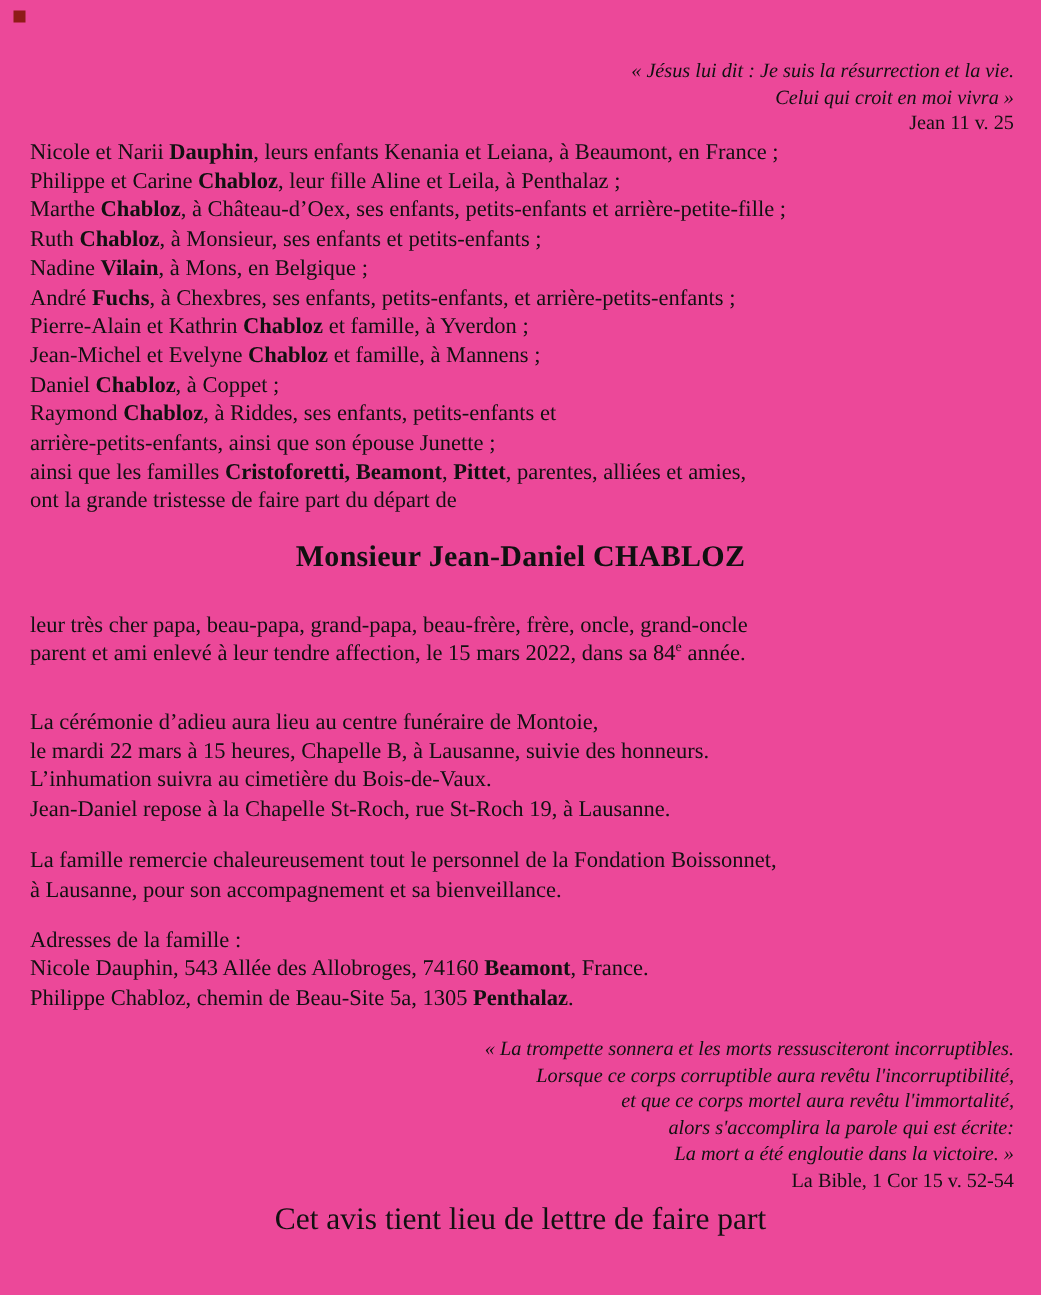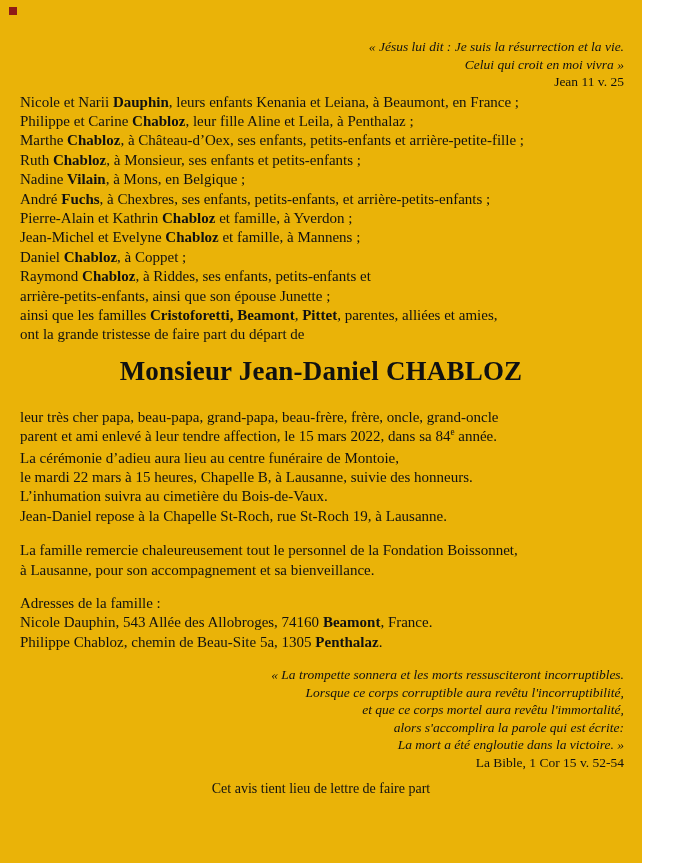--- a/index.html
+++ b/index.html
@@ -1,20 +1,20 @@
 <!DOCTYPE html>
 <html><head>
 <meta charset="utf-8">
 <style>
   html, body { margin: 0; padding: 0; background: #ffffff; }
   .page {
     position: relative;
-    width: 642px;
+    width: 694px;
     height: 863px;
-    background: #eab308;
+    background: #ec4899;
     color: #111111;
     font-family: "Liberation Serif", "DejaVu Serif", serif;
     font-size: 15px;
     overflow: hidden;
   }
   .red-mark {
     position: absolute;
     left: 9px;
     top: 7px;
     width: 8px;
@@ -31,35 +31,35 @@
   .top-quote { padding-top: 38px; }
   .body-block {
     padding-left: 20px;
     padding-right: 20px;
     line-height: 19.4px;
   }
   .family { margin-top: 2px; }
   .title {
     margin: 14px 0 0 0;
     text-align: center;
-    font-size: 27px;
+    font-size: 20px;
     line-height: 24px;
     font-weight: bold;
     letter-spacing: 0.2px;
   }
   .tribute   { margin-top: 25px; }
-  .ceremony  { margin-top: 2px; }
+  .ceremony  { margin-top: 26px; }
   .repose    { }
   .thanks    { margin-top: 15px; }
   .addresses { margin-top: 14px; }
   .bottom-quote { margin-top: 14px; }
   .footer {
     margin-top: 8px;
     text-align: center;
-    font-size: 14px;
+    font-size: 21px;
     line-height: 19.4px;
   }
   .b { font-weight: bold; }
   sup { font-size: 0.62em; line-height: 0; }
 </style>
 </head>
 <body>
 
 <div class="page">
 

